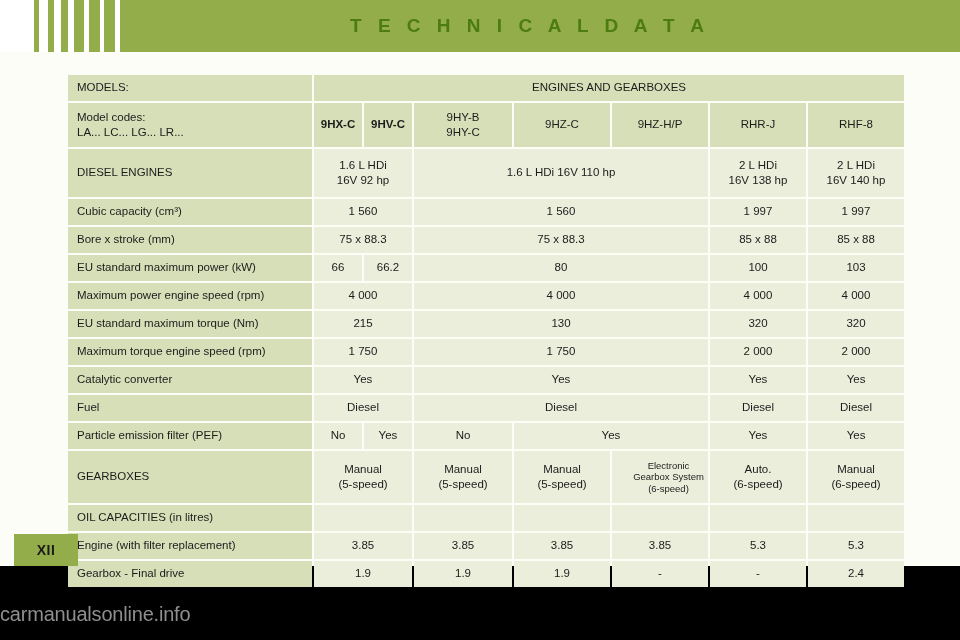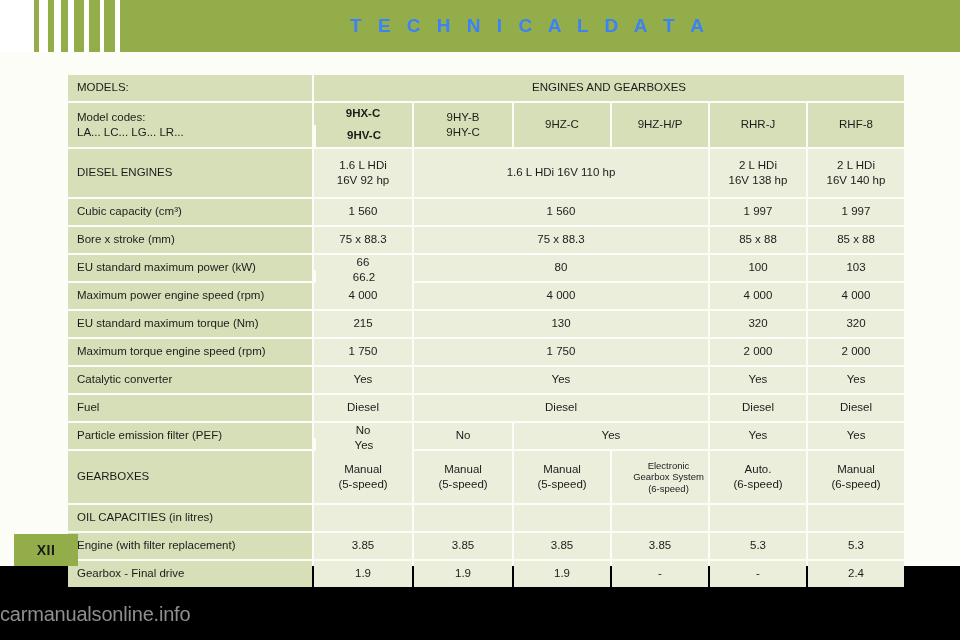--- a/index.html
+++ b/index.html
@@ -19,21 +19,21 @@
   }
   #banner-green {
     position: absolute; left: 120px; top: 0; width: 840px; height: 52px;
     background: #94ad4b;
   }
   .stripe { position: absolute; top: 0; height: 52px; background: #94ad4b; }
   #banner-title {
     position: absolute; left: 350px; top: 0; height: 52px;
     display: flex; align-items: center;
     font-size: 19px; font-weight: bold; letter-spacing: 5.5px;
-    color: #3b82f6;
+    color: #4d7c0f;
   }
 
   
   #sheet {
     position: absolute; left: 0; top: 52px; width: 960px; height: 514px;
     background: #fdfdf8;
   }
 
   
   #page-tab {
@@ -77,21 +77,21 @@
   }
 
   
   .dk  { background: #d6dfb8; }  
   .lt  { background: #eaeedb; }
 
   .bold { font-weight: normal; margin-top: 8px; }
   .small { font-size: 9.5px; line-height: 1.22; margin-left: 17px; }
 
   
-  .split { display: flex; width: 100%; height: 100%; flex-direction: column; }
+  .split { display: flex; width: 100%; height: 100%; }
   .split > div {
     flex: 1 1 0; display: flex; align-items: center; justify-content: center;
     background: #eaeedb;
   }
   .split > div + div { margin-left: 2px; }
   .split.hdr > div { background: #d6dfb8; font-weight: bold; }
 
   td.nest { background: #fdfdf8; padding: 0; height: 100%; }
   .rowh-26 { height: 26px; }
   .rowh-44 { height: 44px; }

